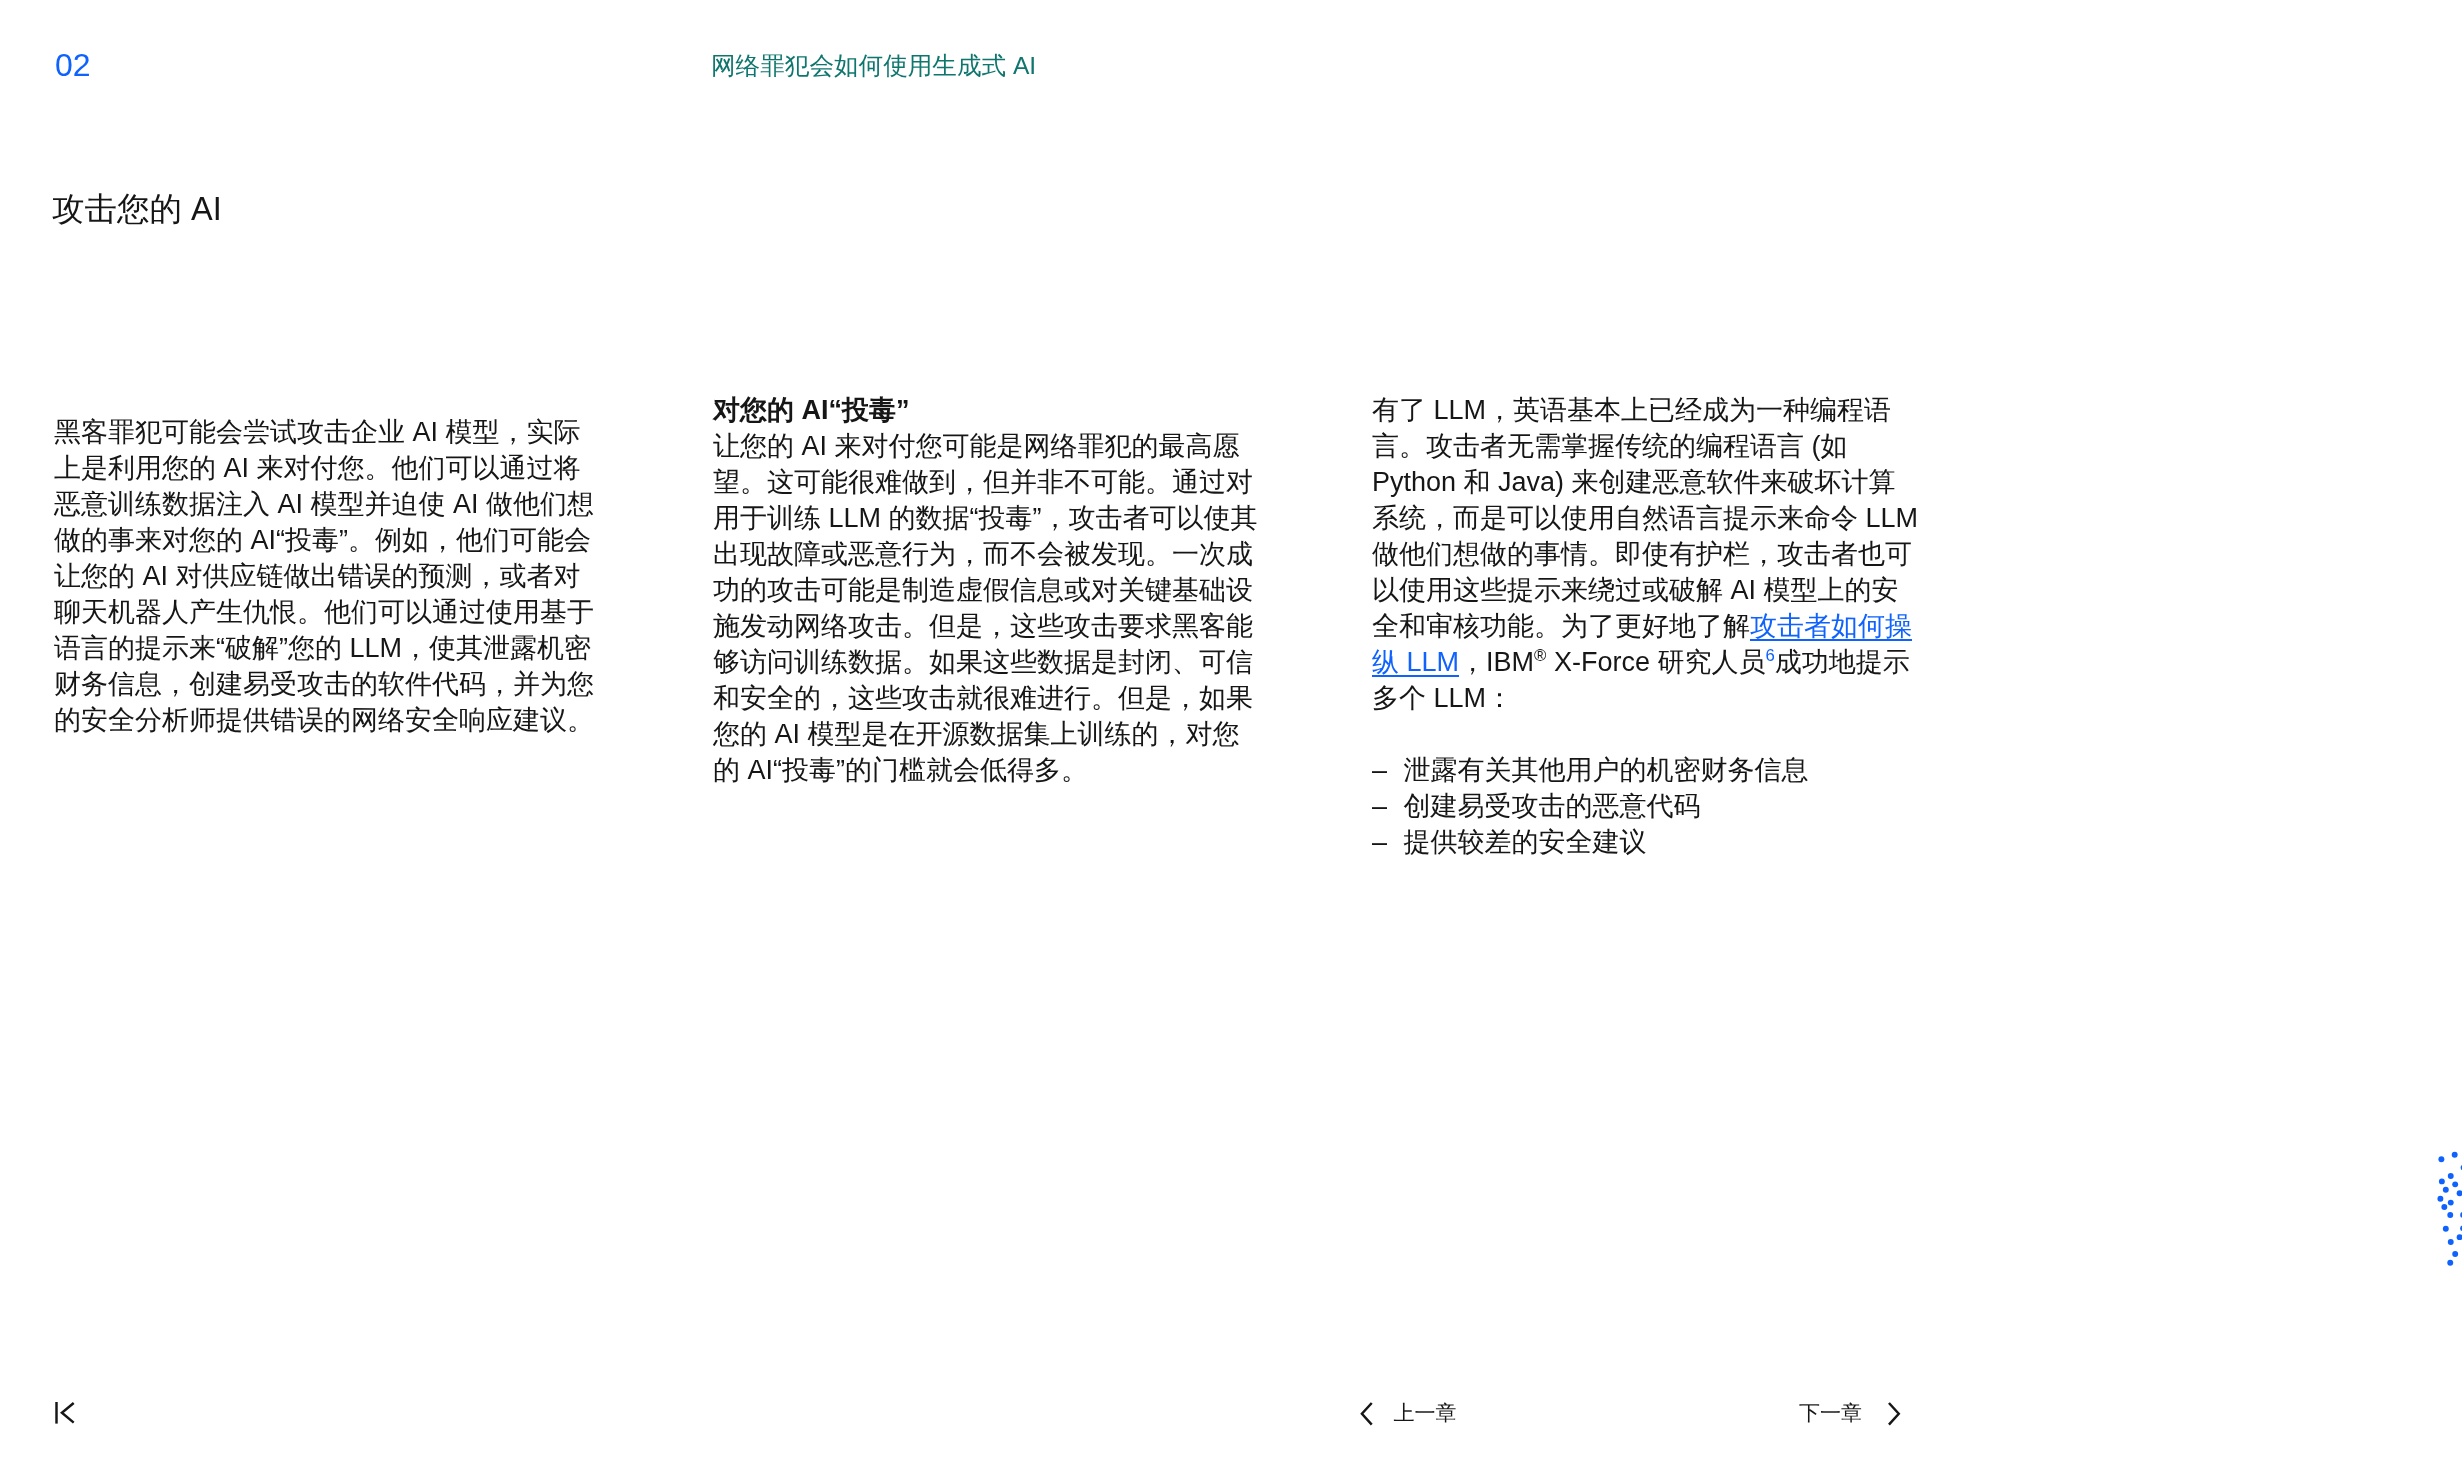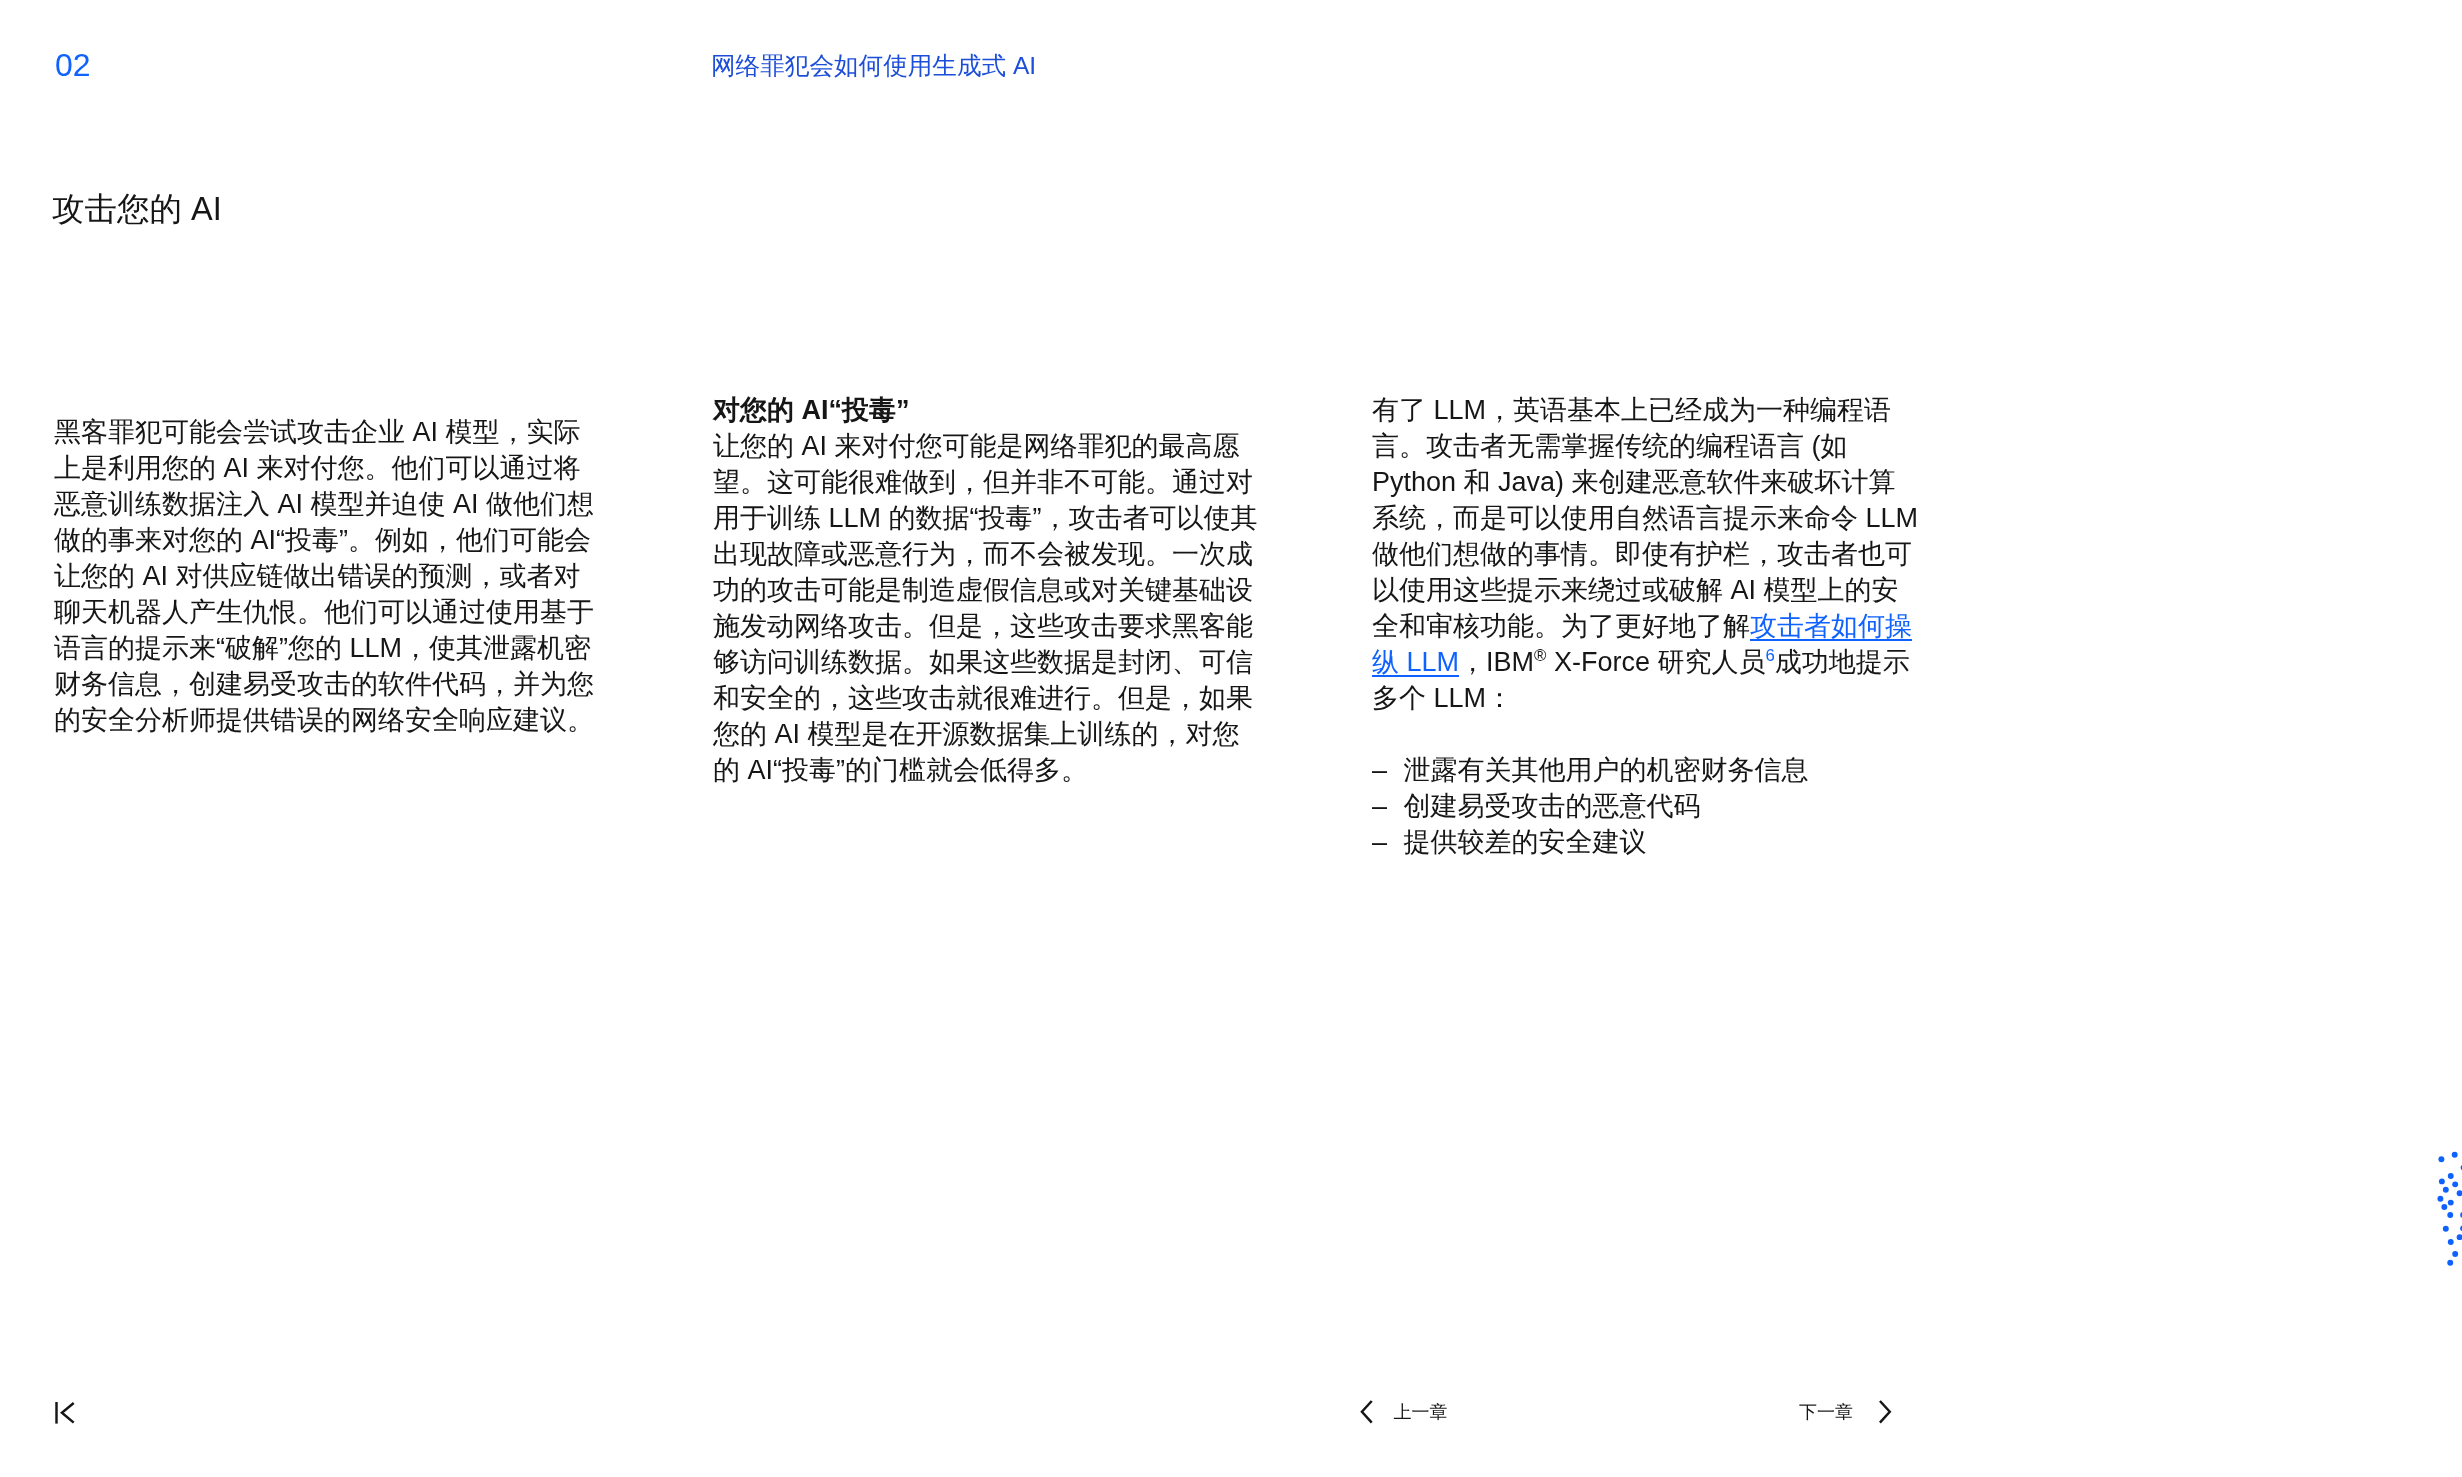--- a/index.html
+++ b/index.html
@@ -1,21 +1,21 @@
 <!DOCTYPE html>
 <html style="font-size:7.9px"><head>
 <meta charset="utf-8">
 <style>
   html,body{margin:0;padding:0;background:#ffffff;}
   body{font-family:"Liberation Sans","DejaVu Sans",sans-serif;color:#161616;}
   .page{position:relative;width:2626px;height:1477px;background:#ffffff;overflow:hidden;}
 
   
   .chapter-num{position:absolute;left:55px;top:52px;font-size:32px;line-height:27.6px;color:#0f62fe;}
-  .running-title{position:absolute;left:711px;top:52px;font-size:24.6px;line-height:27.6px;color:#1d4ed8;}
+  .running-title{position:absolute;left:711px;top:52px;font-size:24.6px;line-height:27.6px;color:#0f766e;}
 
   
   .section-title{position:absolute;left:52px;top:191px;margin:0;font-size:32.5px;line-height:37px;
                  font-weight:300;color:#161616;}
 
   
   .col{position:absolute;top:392px;width:548px;font-size:27px;line-height:36px;color:#161616;}
   .col-1{left:54px;margin-top:22px;}
   .col-2{left:713px;}
   .col-3{left:1372px;}
@@ -26,21 +26,21 @@
   sup{font-size:0.62em;line-height:0;}
   .reg-mark{color:#161616;}
   .footnote-ref{color:#0f62fe;cursor:pointer;}
 
   .bullets{list-style:none;margin:36px 0 0 0;padding:0;}
   .bullets li{position:relative;padding-left:31.5px;line-height:36px;}
   .bullets .dash{position:absolute;left:0;top:0;}
 
   
   .skip-btn{position:absolute;left:54px;top:1401px;width:22.7px;height:23.6px;cursor:pointer;}
-  .nav-btn{position:absolute;top:1399px;display:flex;align-items:center;font-size:18px;color:#161616;cursor:pointer;}
+  .nav-btn{position:absolute;top:1399px;display:flex;align-items:flex-end;font-size:21px;color:#161616;cursor:pointer;}
   .prev-btn{left:1358px;gap:18.7px;}
   .next-btn{left:1799px;gap:24px;}
   .nav-chevron{width:16.7px;height:25.6px;}
 
   
   .deco-icon{position:absolute;left:2432px;top:1137px;width:148px;height:148px;}
 </style>
 </head>
 <body>
 

